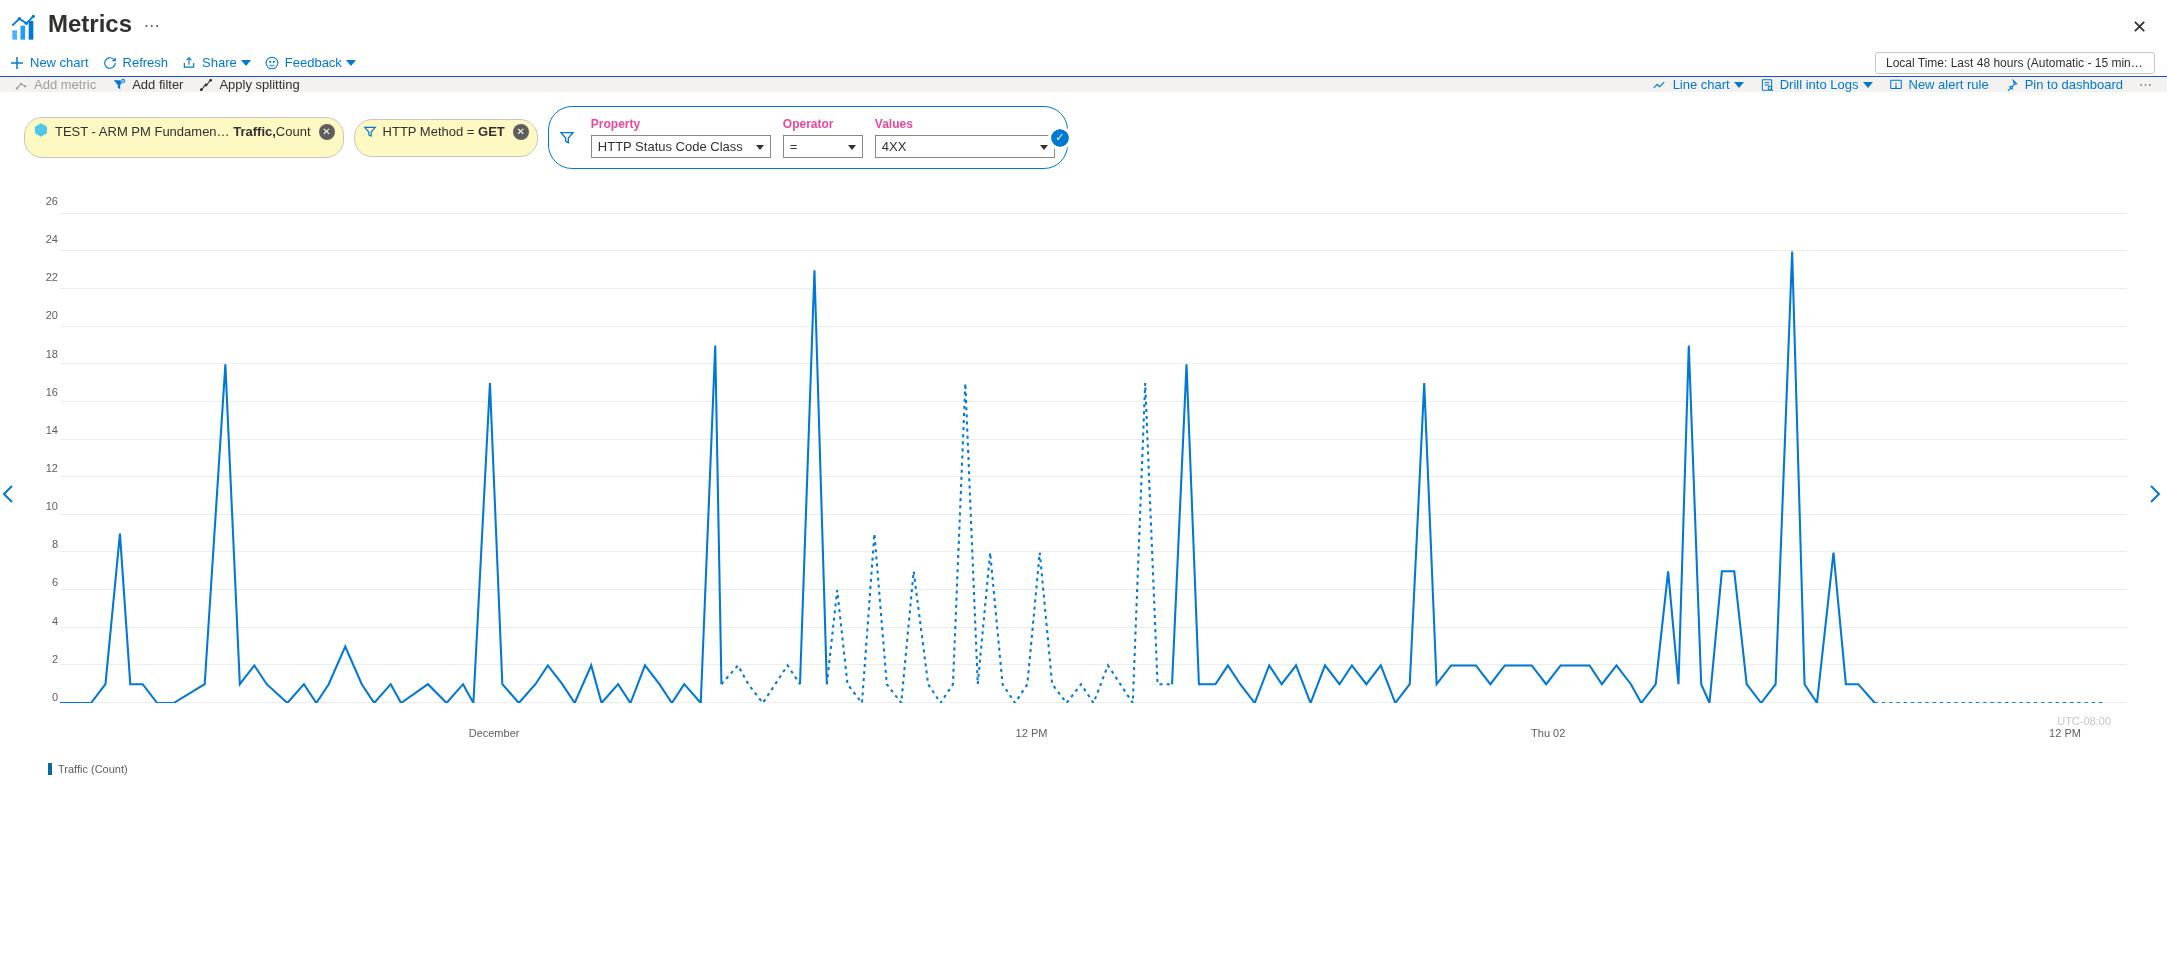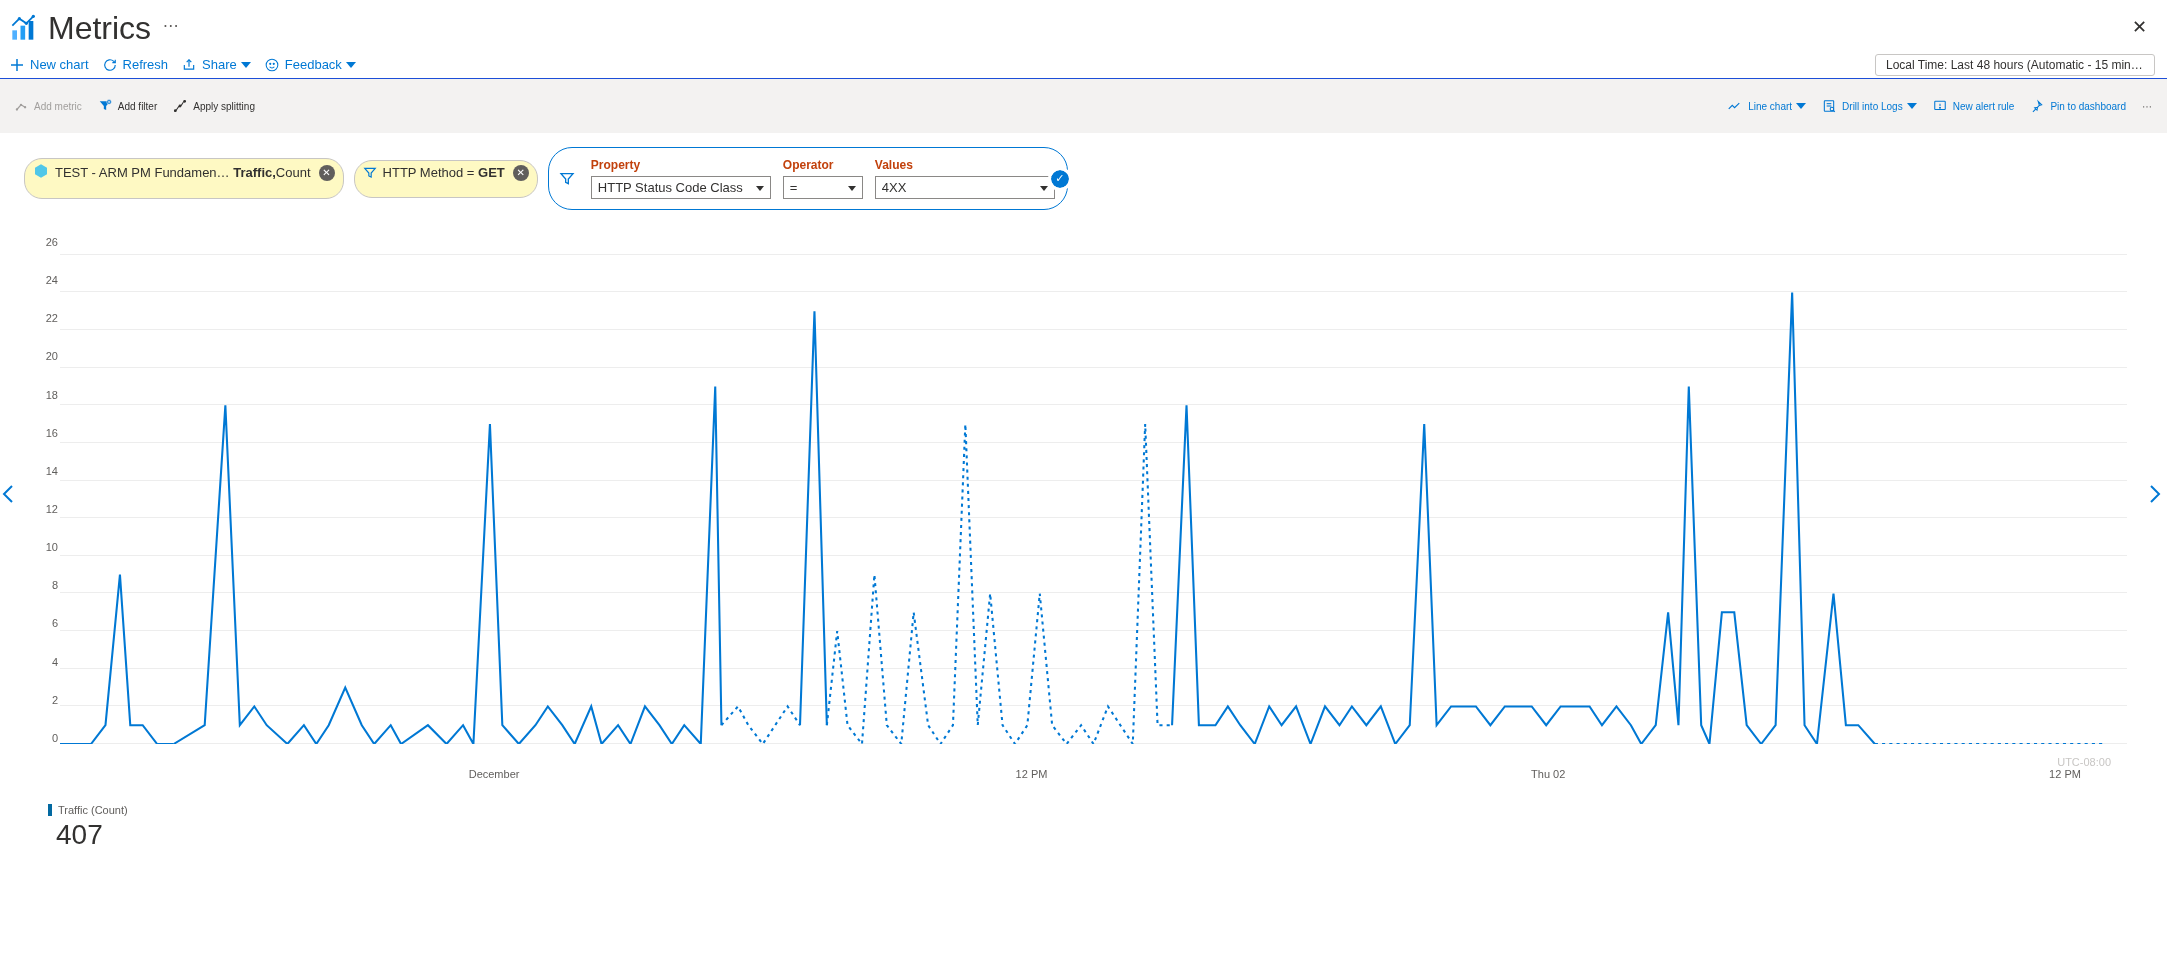--- a/index.html
+++ b/index.html
@@ -1,43 +1,43 @@
 <!DOCTYPE html>
 <html><head>
 <meta charset="utf-8">
 <style>
 *{margin:0;padding:0;box-sizing:border-box}
 body{font-family:"Segoe UI",Arial,sans-serif;font-size:13px;color:#323130;background:#fff;position:relative;width:2167px;height:967px;overflow:hidden}
 .header{display:flex;align-items:flex-start;padding:10px 10px 4px 10px;position:relative}
 .icon-metrics{margin-right:10px;margin-top:4px}
 .title-block{flex:1}
-.page-title{font-size:32px;font-weight:400;color:#323130;display:inline-block}
+.page-title{font-size:24px;font-weight:700;color:#323130;display:inline-block}
 .title-more{display:inline-block;vertical-align:top;margin-left:8px;margin-top:6px;color:#605e5c;font-size:16px;letter-spacing:1px}
 .subtitle{font-size:12px;color:#605e5c;margin-top:0}
 .close-btn{position:absolute;top:16px;right:20px;font-size:18px;color:#323130;cursor:pointer}
 .toolbar{display:flex;align-items:center;padding:6px 10px;border-bottom:1px solid #1d4ed8;position:relative}
 .tool{display:inline-flex;align-items:center;color:#0078d4;font-size:13px;margin-right:14px;cursor:pointer}
 .tool svg,.tool .ico{margin-right:6px}
 .time-range{position:absolute;right:12px;border:1px solid #c8c6c4;border-radius:3px;padding:3px 10px;font-size:12px;color:#323130;max-width:280px;white-space:nowrap;overflow:hidden;text-overflow:ellipsis;cursor:pointer}
-.chart-toolbar{display:flex;align-items:center;padding:20px 14px;background:#f3f2f1;font-size:10px}
+.chart-toolbar{display:flex;align-items:center;padding:0 14px;background:#f3f2f1;font-size:13px}
 .ctb-left{display:flex;align-items:center;gap:16px}
 .ctb-btn{display:inline-flex;align-items:center;cursor:pointer;color:#323130}
 .ctb-btn.muted{color:#a19f9d}
 .ctb-btn svg,.ctb-btn .ico{margin-right:6px}
 .ctb-right{margin-left:auto;display:flex;align-items:center;gap:16px}
 .ctb-right .ctb-btn{color:#0078d4}
 .ctb-right .more{color:#605e5c;letter-spacing:1px}
 .chips-row{display:flex;align-items:center;padding:14px 24px 6px 24px;gap:10px;position:relative}
 .chip{display:inline-flex;align-items:center;border:1px solid #c8c6c4;border-radius:18px;padding:4px 8px 16px 8px;font-size:13px;background:#fef9c3}
 .chip .hex{margin-right:6px}
 .chip .x{margin-left:8px;width:16px;height:16px;border-radius:50%;background:#605e5c;color:#fff;display:inline-flex;align-items:center;justify-content:center;font-size:10px;cursor:pointer}
 .filter-box{display:inline-flex;align-items:stretch;border:1px solid #0078d4;border-radius:24px;padding:10px 12px 10px 10px;gap:12px;position:relative}
 .filter-box .funnel-ico{display:flex;align-items:center;color:#0078d4;margin-right:4px}
 .fcol{display:flex;flex-direction:column}
-.fcol label{font-size:12px;font-weight:600;color:#c2410c;margin-bottom:4px}
+.fcol label{font-size:12px;font-weight:600;color:#ec4899;margin-bottom:4px}
 .fsel{border:1px solid #8a8886;padding:3px 22px 3px 6px;font-size:13px;background:#fff;position:relative;min-width:80px;cursor:pointer}
 .fsel.wide{min-width:180px}
 .fsel::after{content:"";position:absolute;right:6px;top:50%;margin-top:-2px;border-left:4px solid transparent;border-right:4px solid transparent;border-top:5px solid #323130}
 .apply-check{position:absolute;right:-2px;top:50%;transform:translateY(-50%);width:18px;height:18px;border-radius:50%;background:#0078d4;color:#fff;display:flex;align-items:center;justify-content:center;font-size:11px;cursor:pointer;outline:3px solid #fff}
 .chart-area{position:relative;margin:20px 40px 0 60px;height:560px}
 .y-axis{position:absolute;left:-22px;top:0;bottom:52px;display:flex;flex-direction:column;justify-content:space-between;font-size:11px;color:#605e5c;text-align:right;width:20px}
 .grid{position:absolute;left:0;right:0;top:0;bottom:52px}
 .grid-line{position:absolute;left:0;right:0;border-top:1px solid #ededed}
 .x-axis{position:absolute;left:0;right:0;bottom:28px;display:flex;justify-content:space-between;font-size:11px;color:#605e5c;padding:0 0}
 .x-label{position:absolute;transform:translateX(-50%)}
@@ -278,14 +278,13 @@
       <span class="x-label" style="left: 21%;">December</span>
       <span class="x-label" style="left: 47%;">12 PM</span>
       <span class="x-label" style="left: 72%;">Thu 02</span>
       <span class="x-label" style="left: 97%;">12 PM</span>
     </div>
   <span class="utc">UTC-08:00</span>
 </div>
 
 <div class="legend">
   <span class="legend-lbl">Traffic (Count)</span>
-  <div class="legend-val">407</div>
 </div>
 
 </body></html>

